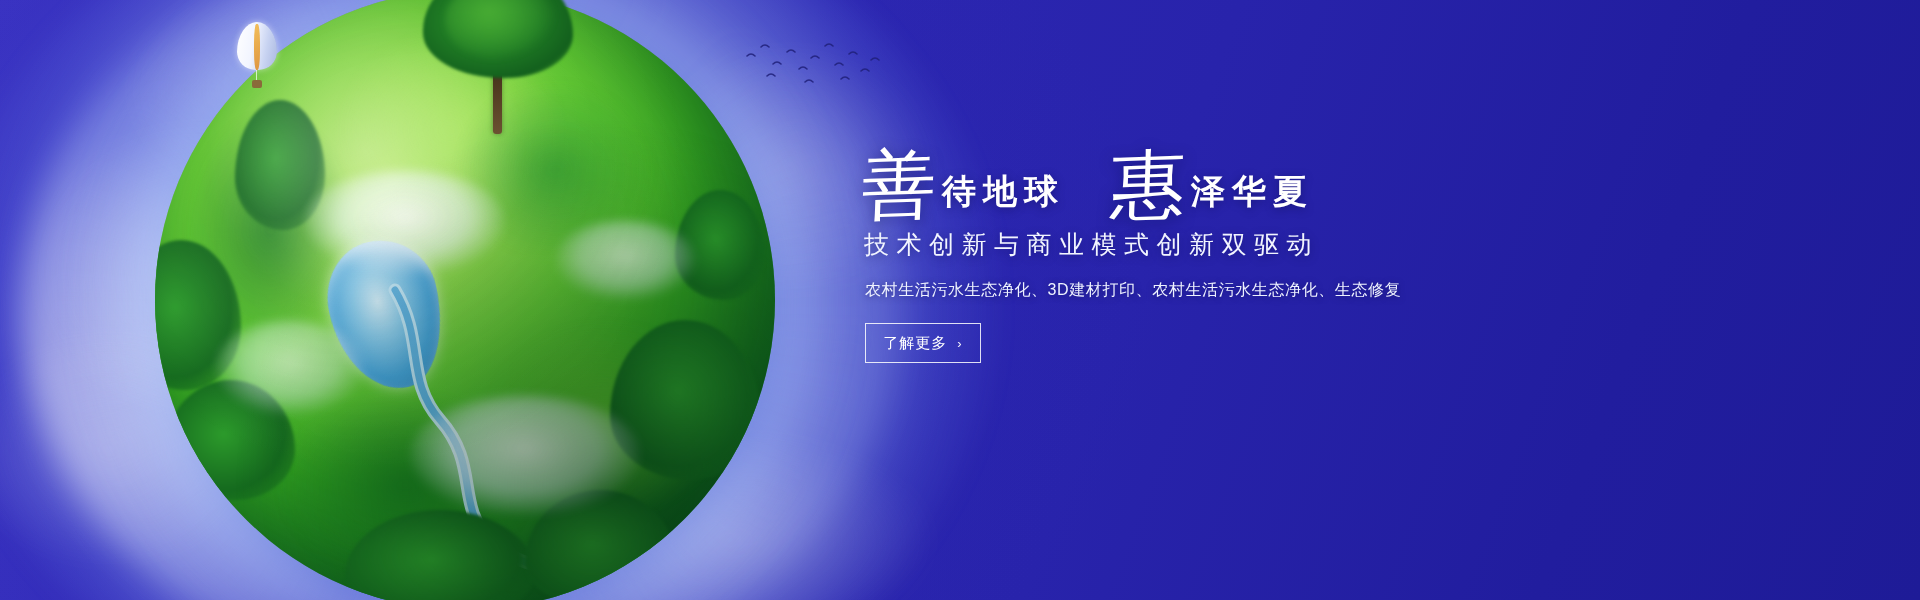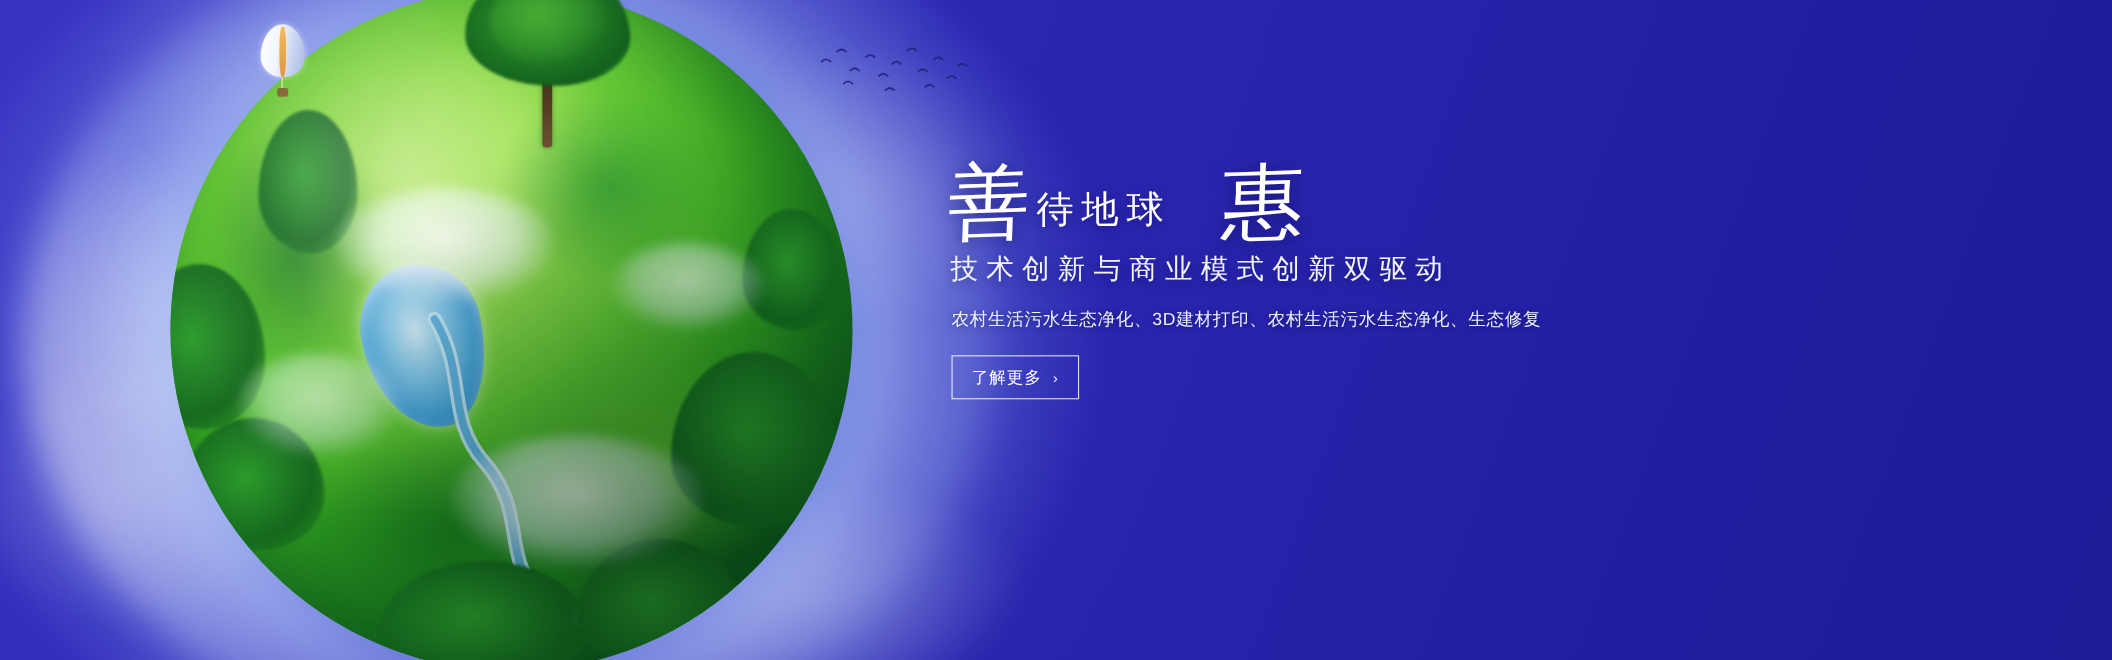--- a/index.html
+++ b/index.html
@@ -176,21 +176,21 @@
   }
   .h-big {
     font-family:"DejaVu Serif", serif;
     font-size:74px; line-height:.92; font-weight:400;
     letter-spacing:0; margin-right:6px;
     transform:skewX(-4deg) rotate(-2deg);
     text-shadow:0 3px 14px rgba(5,10,70,0.5);
   }
   .h-small {
     font-family:"DejaVu Serif", serif;
-    font-size:34px; line-height:1; font-weight:400;
+    font-size:34px; line-height:1; font-weight:700;
     letter-spacing:7px; padding-bottom:10px;text-align:center;
   }
   .h-gap { width:46px; }
 
   .subtitle {
     font-size:25px; letter-spacing:7.5px; font-weight:400;
     color:#f2f5ff; margin:10px 0 0 2px; white-space:nowrap;
   }
   .desc {
     font-size:16px; letter-spacing:.6px; color:#eef2ff;
@@ -288,20 +288,21 @@
     </div>
   </div>
 
   <div class="copy">
 
     <div class="headline">
       <span class="h-big">善</span>
       <span class="h-small">待地球</span>
       <span class="h-gap"></span>
       <span class="h-big">惠</span>
+      <span class="h-small">泽华夏</span>
     </div>
 
     <div class="subtitle">技术创新与商业模式创新双驱动</div>
 
     <div class="desc">农村生活污水生态净化、3D建材打印、农村生活污水生态净化、生态修复</div>
 
     <button class="cta">
       <span>了解更多</span>
       <span class="chev">›</span>
     </button>

